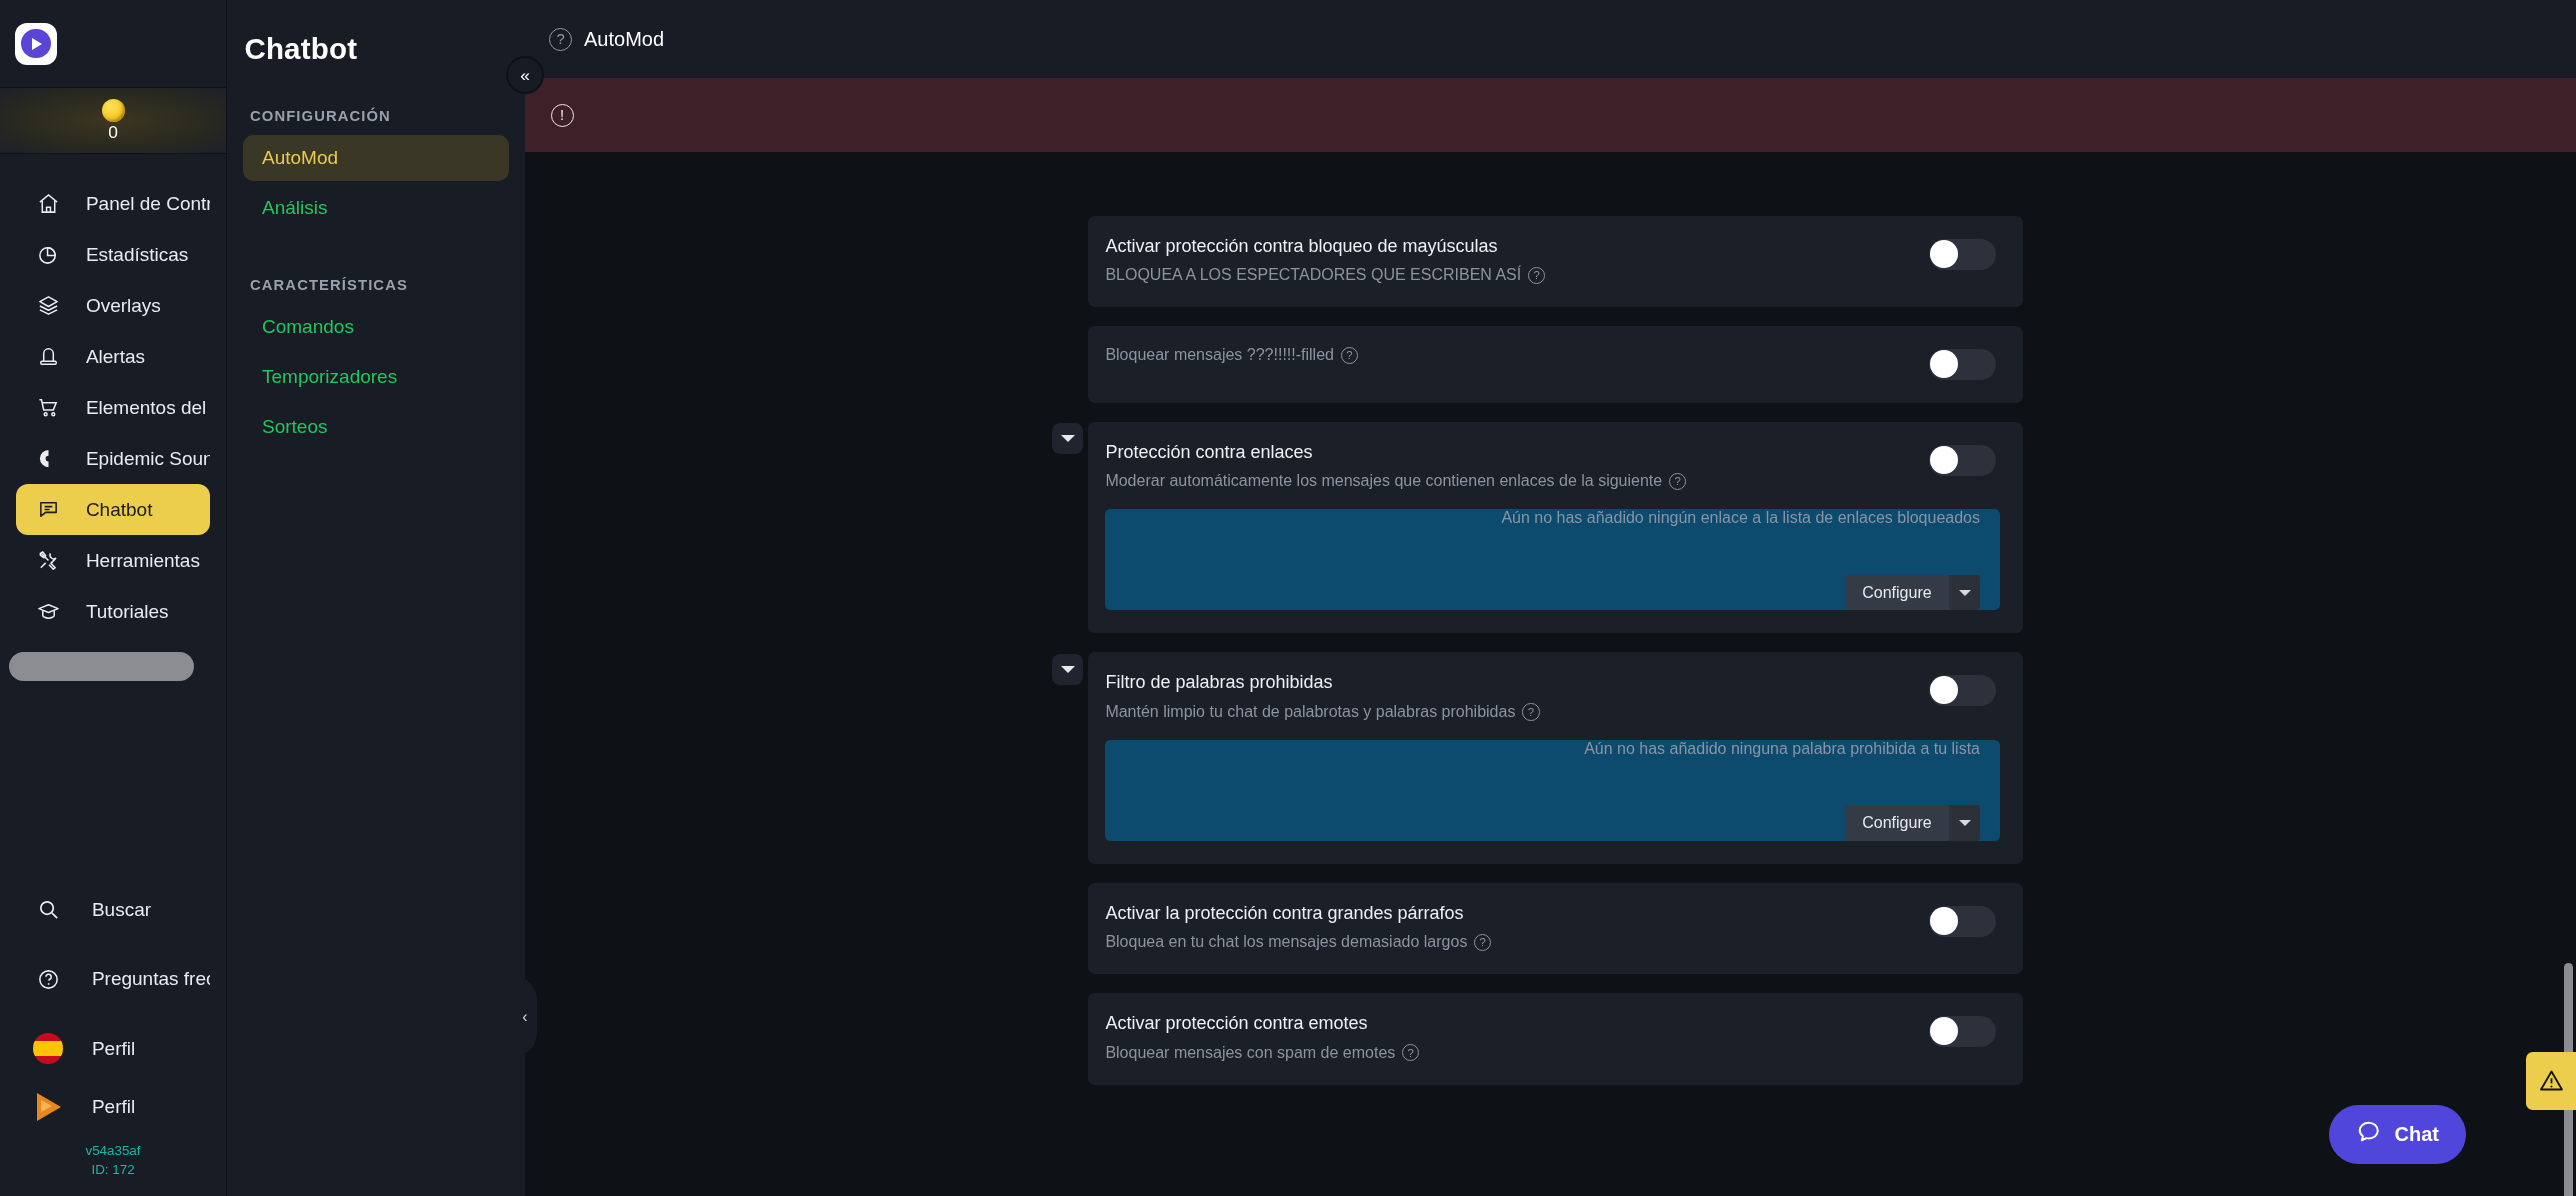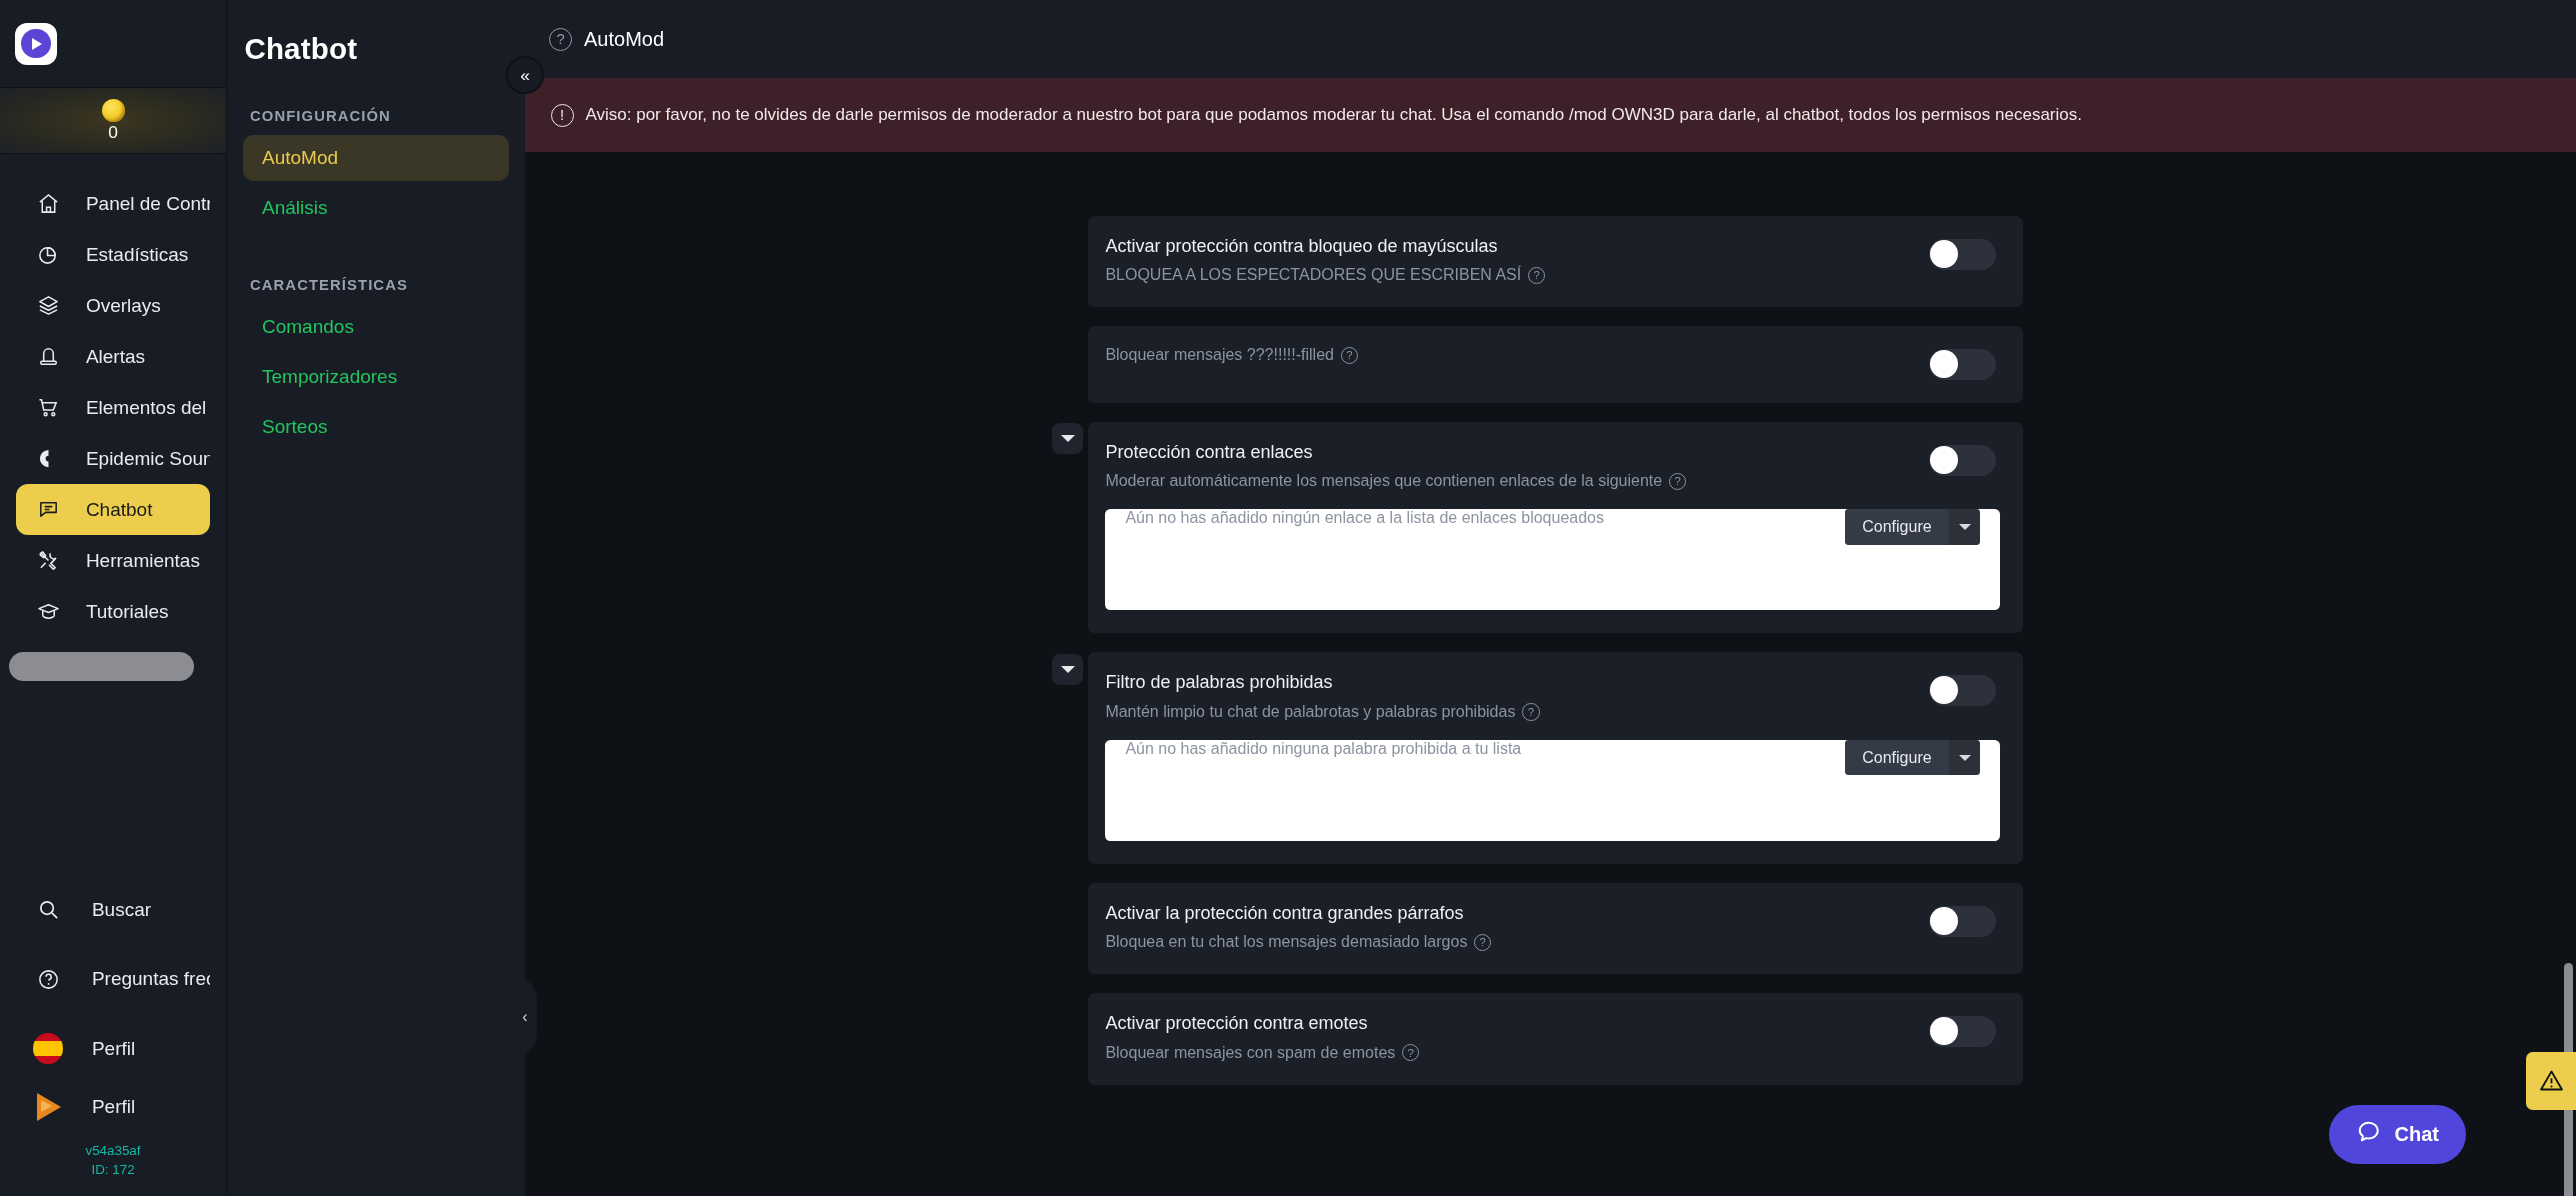--- a/index.html
+++ b/index.html
@@ -170,22 +170,22 @@
   .toggle {
     width: 67px; height: 31px; border-radius: 17px; background: #2c313b;
     position: relative; margin-top: 2.7px; margin-right: 4px; cursor: pointer; flex: 0 0 67px;
   }
   .toggle .knob {
     position: absolute; left: 1.3px; top: 1.3px; width: 28px; height: 28px;
     border-radius: 50%; background: #ffffff;
   }
 
   .inner-panel {
-    margin-top: 19px; background: #ffffff; border-radius: 5.4px;
-    height: 101px; display: flex; align-items: flex-start; padding: 0 20px;
+    margin-top: 19px; background: #0c4a6e; border-radius: 5.4px;
+    height: 101px; display: flex; align-items: flex-end; padding: 0 20px; flex-direction: column;
   }
   .inner-text { color: #8c93a1; font-size: 16px; flex: 1; }
   .config-group { display: flex; }
   .config-btn {
     background: #343a46; color: #e8eaee; font-size: 16px;
     padding: 8.7px 17.4px; border: none; border-radius: 3.4px 0 0 3.4px; cursor: pointer;
   }
   .config-caret {
     background: #2b3039; width: 31px; border-radius: 0 3.4px 3.4px 0; cursor: pointer;
     display: flex; align-items: center; justify-content: center;
@@ -404,21 +404,20 @@
 
   <div class="main">
 
     <div class="main-head">
       <span class="q">?</span>
       <span class="ttl">AutoMod</span>
     </div>
 
     <div class="notice">
       <span class="excl">!</span>
-      <span>Aviso: por favor, no te olvides de darle permisos de moderador a nuestro bot para que podamos moderar tu chat. Usa el comando /mod OWN3D para darle, al chatbot, todos los permisos necesarios.</span>
     </div>
 
     <div class="content">
 
       <div class="card-row">
         <div class="card">
           <div class="card-top">
             <div class="card-texts">
               <div class="card-title">Activar protección contra bloqueo de mayúsculas</div>
               <div class="card-sub">

